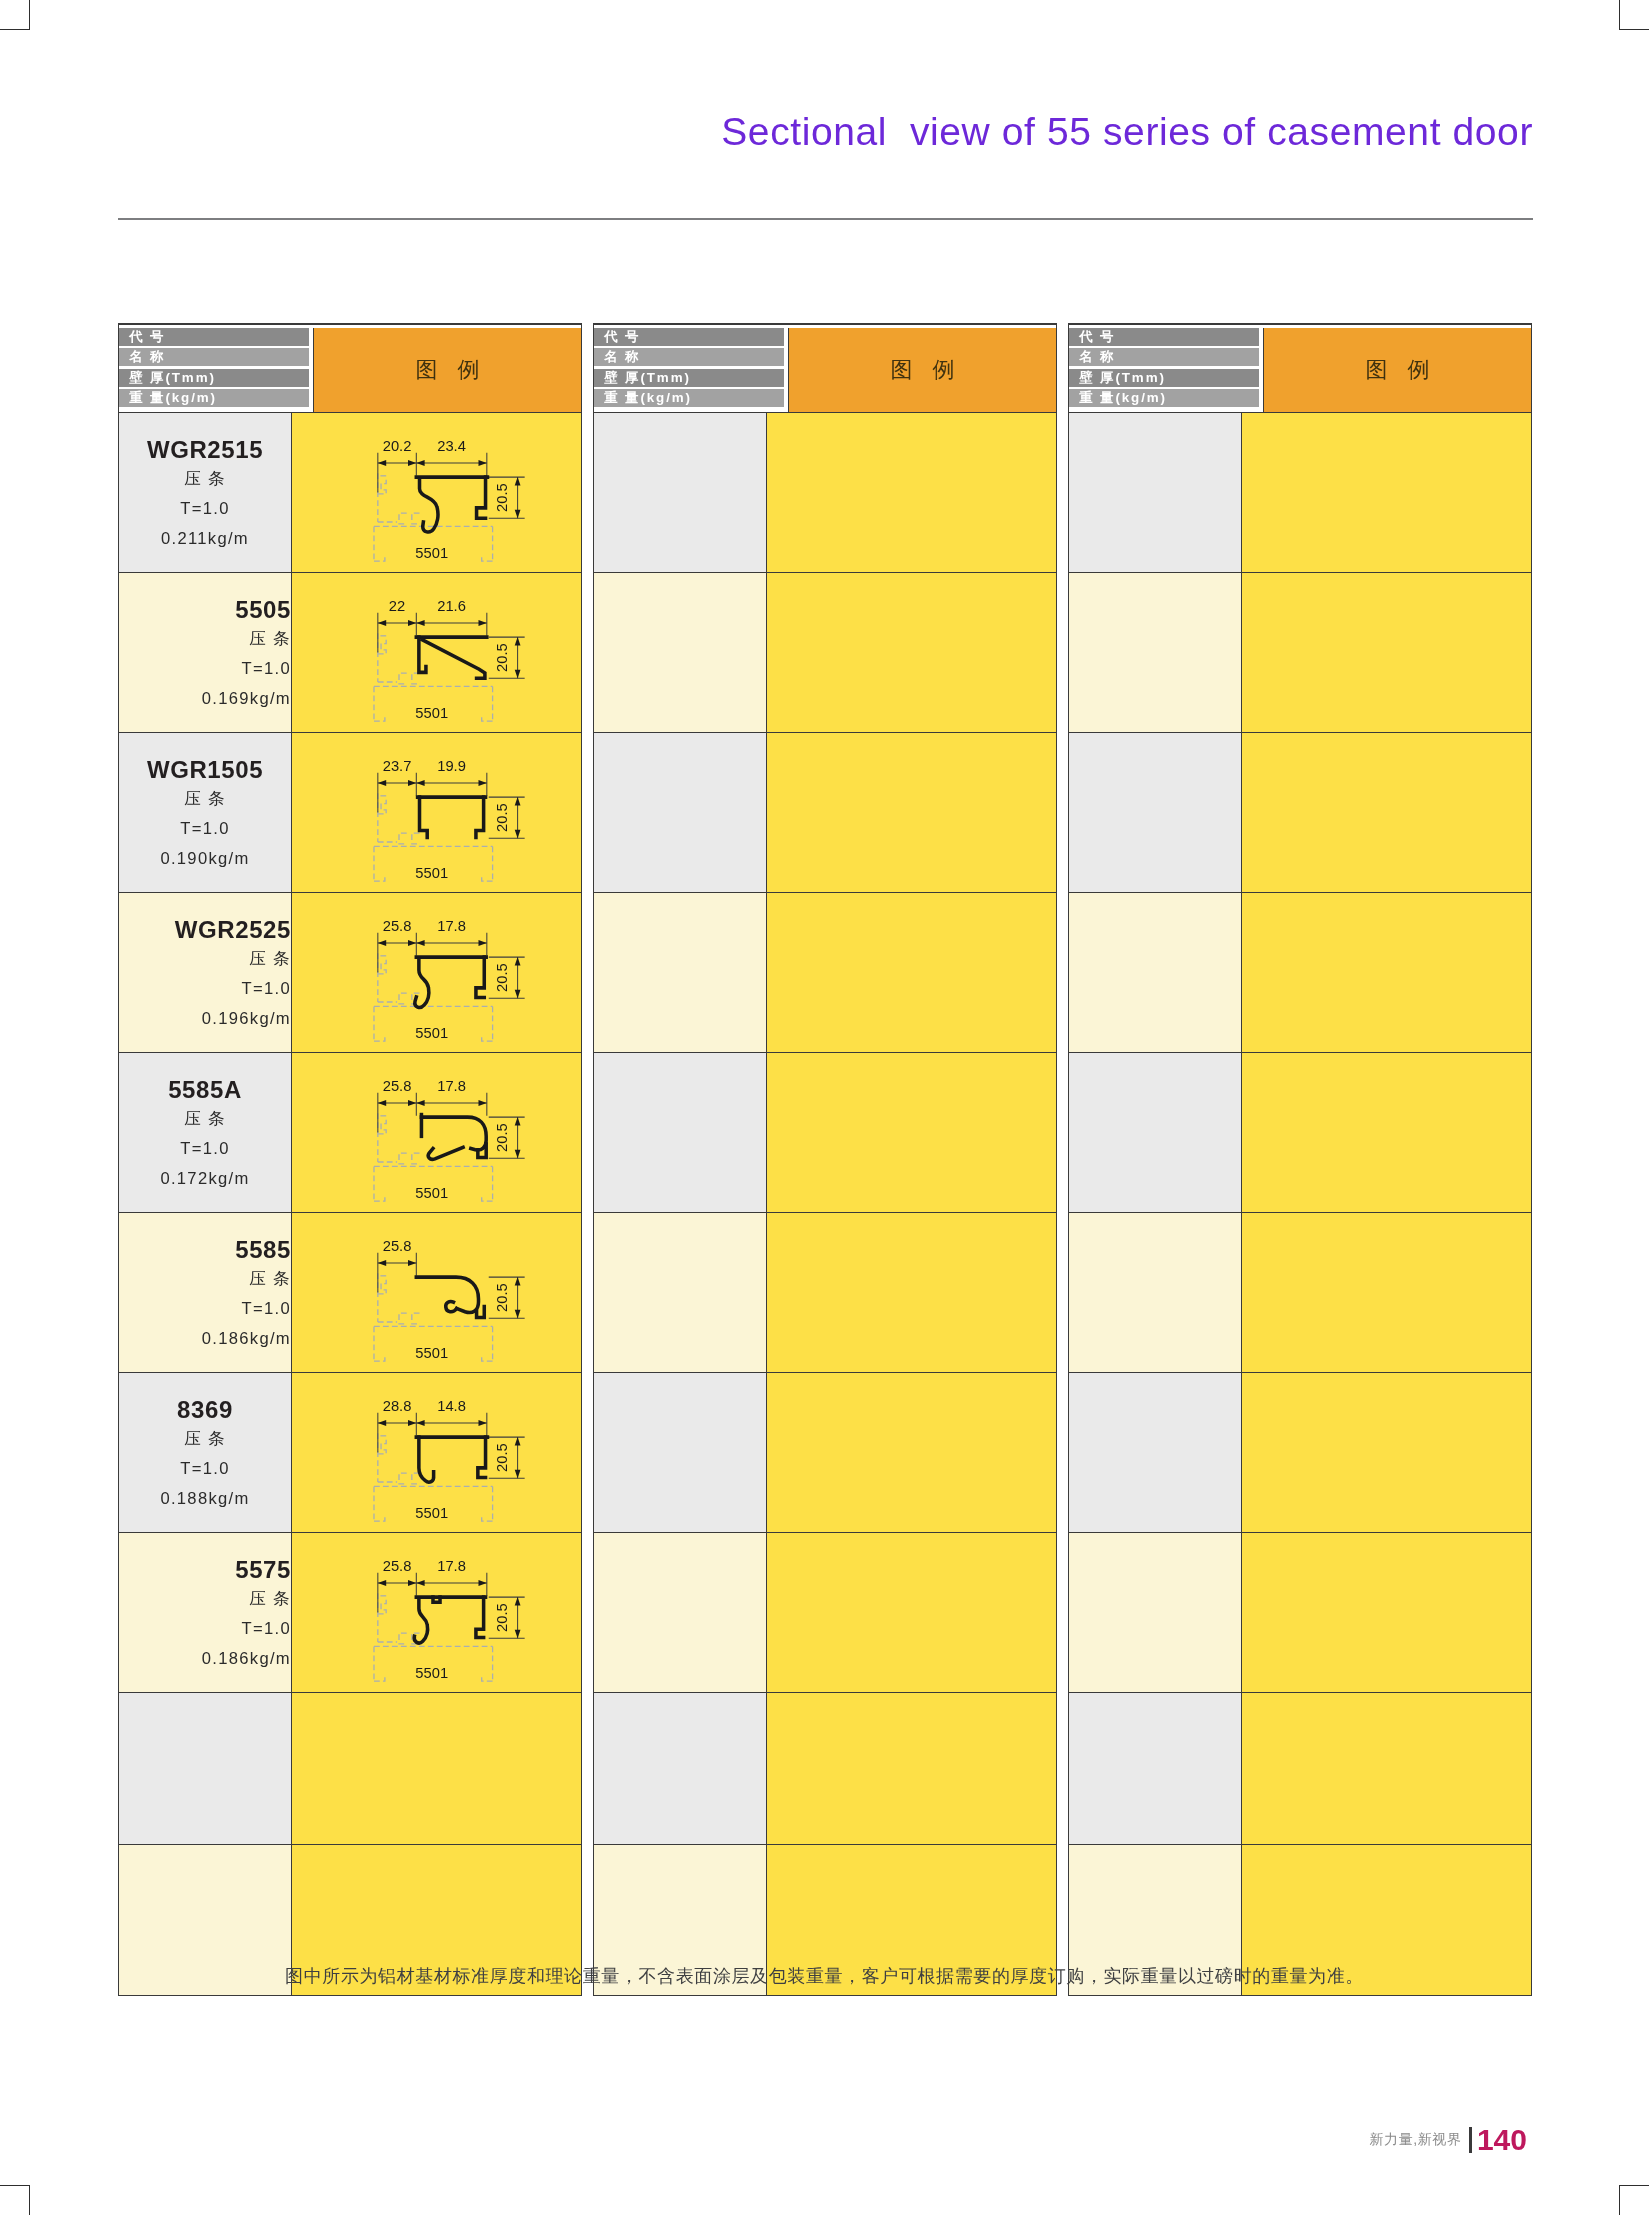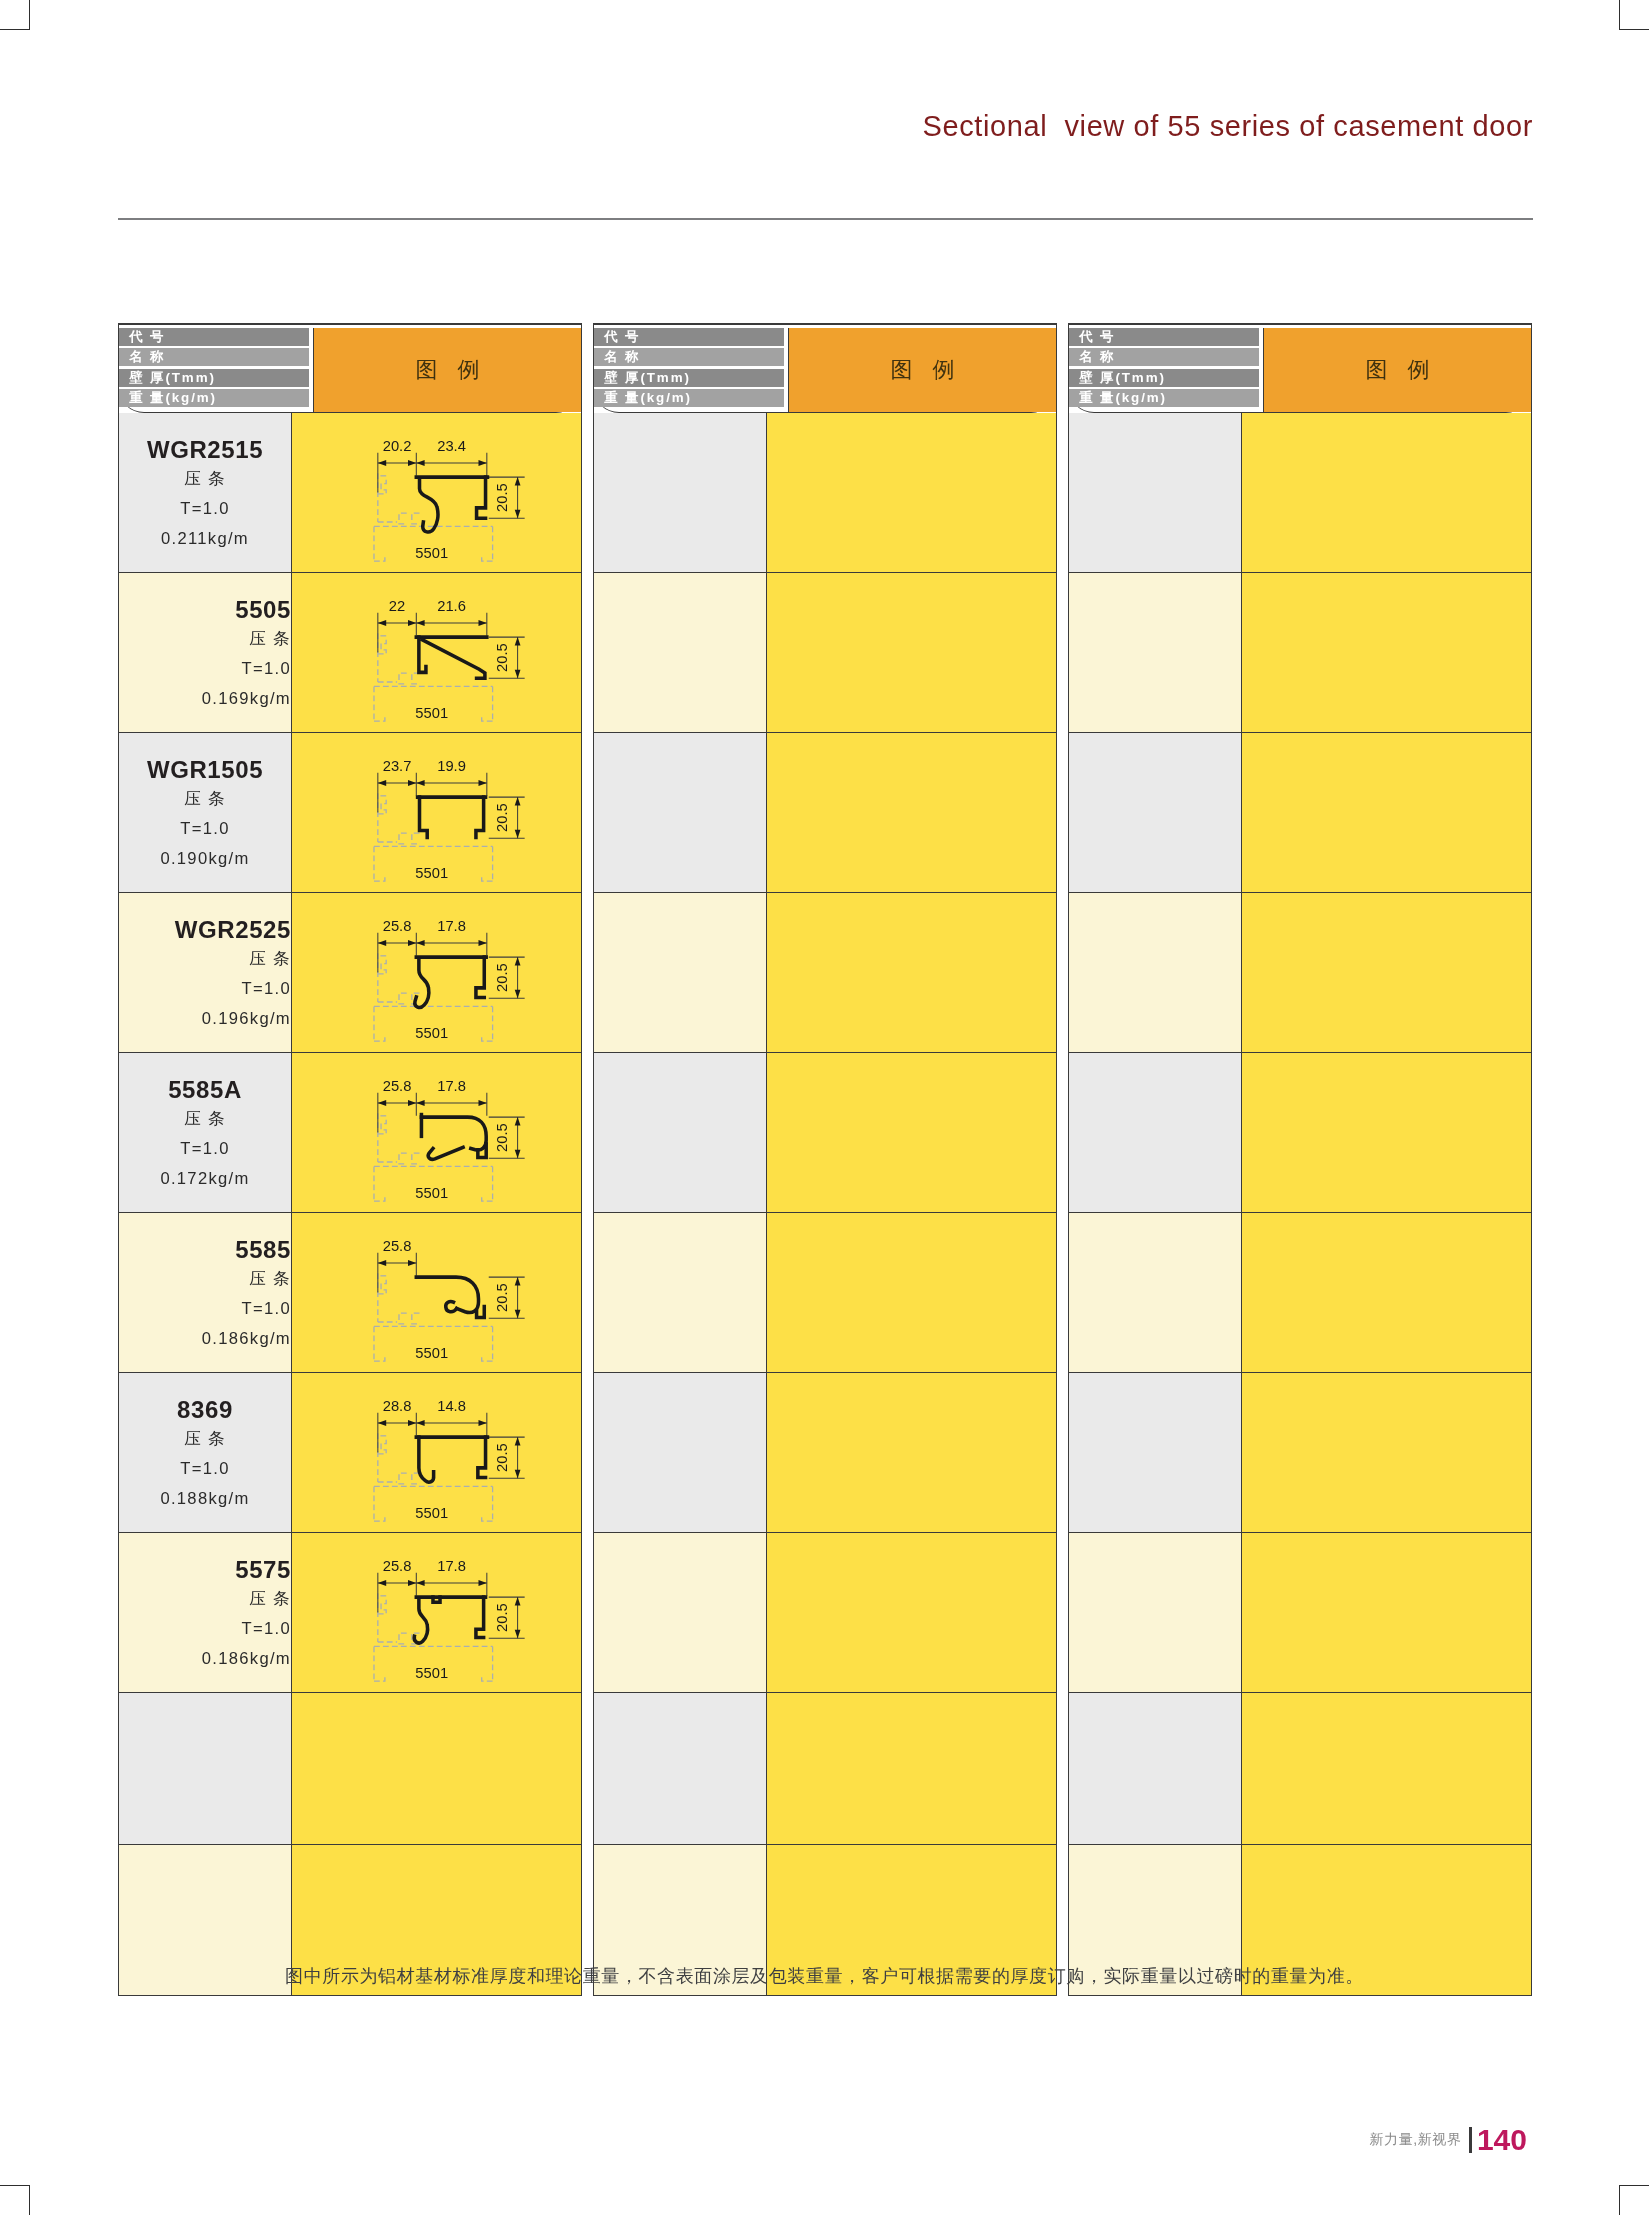--- a/index.html
+++ b/index.html
@@ -10,27 +10,27 @@
   
   .cm{position:absolute;width:29.4px;height:29.4px;border:0 solid #2e2e2e;}
   .cm.tl{left:0;top:0;border-right-width:1.9px;border-bottom-width:1.9px;}
   .cm.tr{right:0;top:0;border-left-width:1.9px;border-bottom-width:1.9px;}
   .cm.bl{left:0;top:2185px;border-right-width:1.9px;border-top-width:1.9px;}
   .cm.br{right:0;top:2185px;border-left-width:1.9px;border-top-width:1.9px;}
   
   .titlebox{position:absolute;top:101px;right:116px;text-align:right;}
   .title{font-size:47px;font-weight:bold;color:var(--title-gray);letter-spacing:1.3px;line-height:54px;}
   .title .t55{color:var(--title-orange);margin-right:2.6px;}
-  .subtitle{font-size:29px;color:#7f1d1d;margin-top:9px;white-space:pre;letter-spacing:0.6px;}
+  .subtitle{font-size:39px;color:#6d28d9;margin-top:9px;white-space:pre;letter-spacing:0.6px;}
   .rule{position:absolute;left:118px;width:1415px;top:218px;height:1.9px;background:#7d7e80;}
   
   .group{position:absolute;top:323px;width:464px;height:1673px;background:#fff;
     border:1.9px solid var(--grid);border-top-width:2.6px;border-bottom-width:3.2px;box-sizing:border-box;}
   .g1{left:118px}.g2{left:593px}.g3{left:1068px}
-  .thead{position:relative;height:84px;border-bottom:1.3px solid var(--grid);border-radius:25px;}
+  .thead{position:relative;height:84px;border-bottom:1.3px solid var(--grid);}
   .band{width:190px;height:18px;margin-top:2.6px;display:flex;align-items:center;
     padding-left:10.2px;box-sizing:border-box;color:#fff;font-weight:bold;font-size:13.4px;letter-spacing:1.9px;}
   .band.dark{background:var(--g-dark);}
   .band.light{background:var(--g-light);}
   .legend{position:absolute;top:0;bottom:0;left:194px;right:0;background:var(--orange);
     border-left:1.3px solid var(--grid);display:flex;align-items:center;justify-content:center;
     font-size:22px;color:#40320f;letter-spacing:0.9em;text-indent:0.9em;}
   .row{height:160px;border-bottom:1.3px solid var(--grid);display:flex;box-sizing:border-box;}
   .row.r9{height:152px;}
   .row.r10{height:150px;border-bottom:none;}

